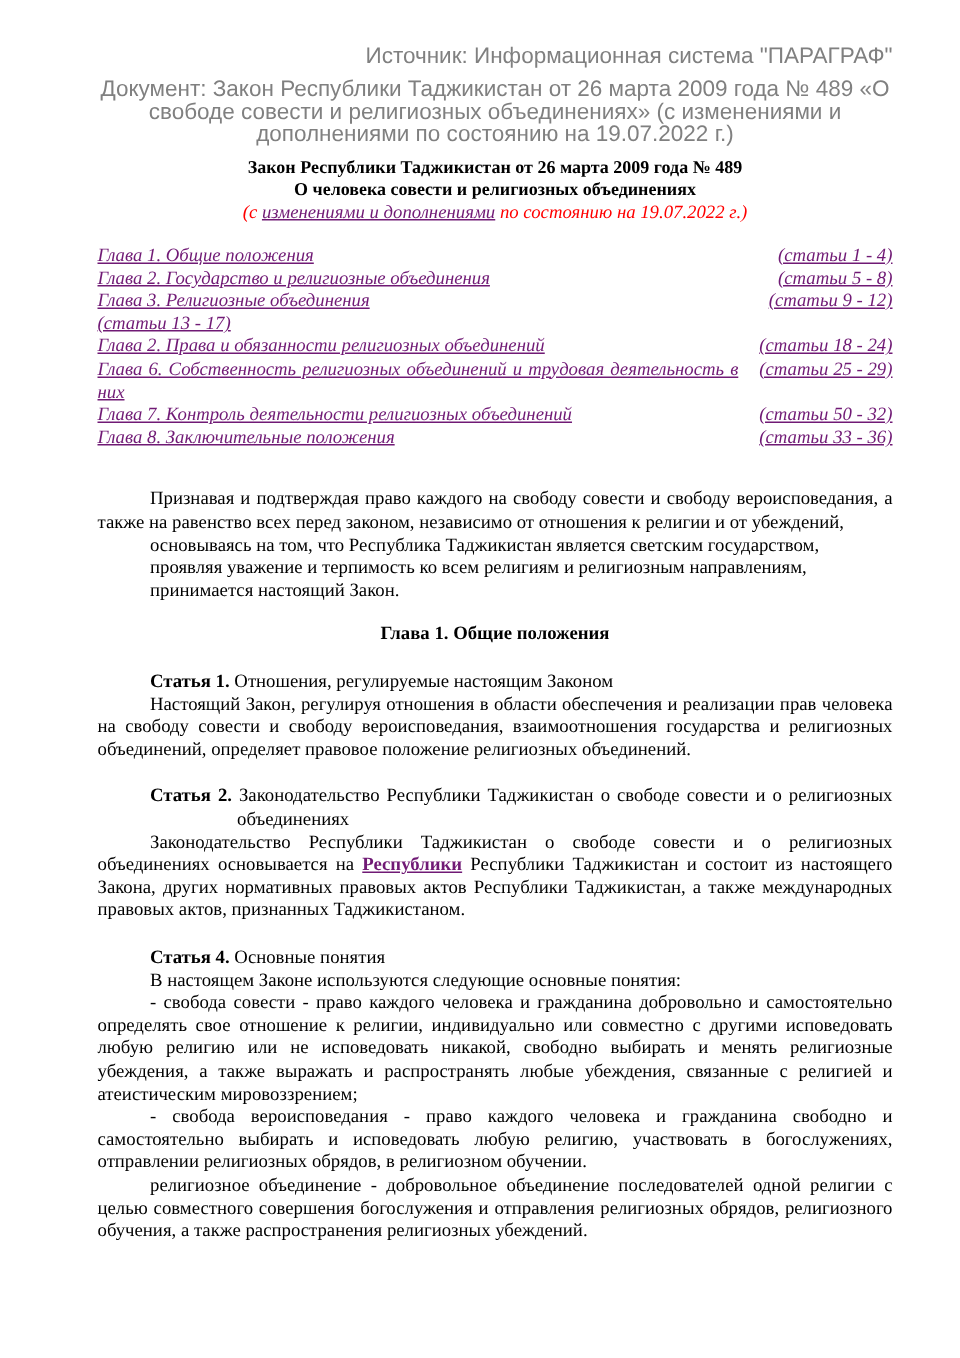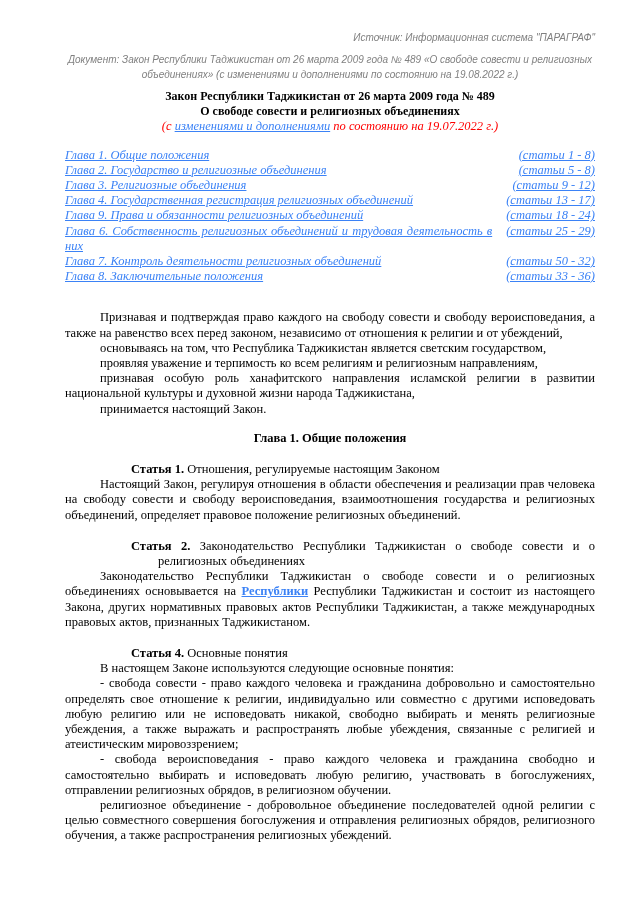--- a/index.html
+++ b/index.html
@@ -8,43 +8,42 @@
     font-family: "Liberation Serif", serif;
     color: #000000;
     -webkit-font-smoothing: antialiased;
   }
   .page { padding: 30px 45px 0 65px; }
 
   
   .meta {
     font-family: "Liberation Sans", sans-serif;
     color: #808080;
-    font-size: 10px;
+    font-size: 15px;
     line-height: 15px;
-    font-style: italic;
   }
   .source { text-align: right; }
   .docline { text-align: center; margin-top: 7px; }
 
   
   .title-block { margin-top: 7px; text-align: center; }
   .title {
     font-weight: bold;
     font-size: 12px;
     line-height: 14.5px;
   }
   .amend {
     font-size: 12.5px;
     font-style: italic;
     line-height: 14.5px;
     margin-top: 1px;
   }
   .red { color: #ff0000; }
   a.link {
-    color: #3b82f6;
+    color: #701a75;
     text-decoration: underline;
     cursor: pointer;
   }
 
   
   .toc {
     margin-top: 14px;
     font-style: italic;
     font-size: 12.5px;
     line-height: 15.2px;
@@ -71,78 +70,76 @@
   }
   .article { margin-top: 16px; }
   .art-head {
     margin: 0 0 0 0;
     text-align: justify;
     font-size: 12.5px;
     line-height: 15.2px;
     padding-left: 93px;
     text-indent: -58px;
   }
-  .art-head b { font-weight: bold; margin-left: 31px; }
+  .art-head b { font-weight: bold; }
 </style>
 </head>
 <body>
 
 <div class="page">
 
   <div class="meta">
     <div class="source">Источник: Информационная система "ПАРАГРАФ"</div>
-    <div class="docline">Документ: Закон Республики Таджикистан от 26 марта 2009 года № 489 «О свободе совести и религиозных объединениях» (с изменениями и дополнениями по состоянию на 19.08.2022 г.)</div>
+    <div class="docline">Документ: Закон Республики Таджикистан от 26 марта 2009 года № 489 «О свободе совести и религиозных объединениях» (с изменениями и дополнениями по состоянию на 19.07.2022 г.)</div>
   </div>
 
   <div class="title-block">
     <div class="title">Закон Республики Таджикистан от 26 марта 2009 года № 489</div>
-    <div class="title">О свободе совести и религиозных объединениях</div>
+    <div class="title">О человека совести и религиозных объединениях</div>
     <div class="amend"><span class="red">(с </span><a class="link">изменениями и дополнениями</a><span class="red"> по состоянию на 19.07.2022 г.)</span></div>
   </div>
 
   <div class="toc">
     <div class="toc-row">
       <a class="toc-ch link">Глава 1. Общие положения</a>
-      <a class="toc-art link">(статьи 1 - 8)</a>
+      <a class="toc-art link">(статьи 1 - 4)</a>
     </div>
     <div class="toc-row">
       <a class="toc-ch link">Глава 2. Государство и религиозные объединения</a>
       <a class="toc-art link">(статьи 5 - 8)</a>
     </div>
     <div class="toc-row">
       <a class="toc-ch link">Глава 3. Религиозные объединения</a>
       <a class="toc-art link">(статьи 9 - 12)</a>
     </div>
     <div class="toc-row">
-      <a class="toc-ch link">Глава 4. Государственная регистрация религиозных объединений</a>
       <a class="toc-art link">(статьи 13 - 17)</a>
     </div>
     <div class="toc-row">
-      <a class="toc-ch link">Глава 9. Права и обязанности религиозных объединений</a>
+      <a class="toc-ch link">Глава 2. Права и обязанности религиозных объединений</a>
       <a class="toc-art link">(статьи 18 - 24)</a>
     </div>
     <div class="toc-row">
       <a class="toc-ch link">Глава 6. Собственность религиозных объединений и трудовая деятельность в них</a>
       <a class="toc-art link">(статьи 25 - 29)</a>
     </div>
     <div class="toc-row">
       <a class="toc-ch link">Глава 7. Контроль деятельности религиозных объединений</a>
       <a class="toc-art link">(статьи 50 - 32)</a>
     </div>
     <div class="toc-row">
       <a class="toc-ch link">Глава 8. Заключительные положения</a>
       <a class="toc-art link">(статьи 33 - 36)</a>
     </div>
   </div>
 
   <div class="preamble">
     <p class="p">Признавая и подтверждая право каждого на свободу совести и свободу вероисповедания, а также на равенство всех перед законом, независимо от отношения к религии и от убеждений,</p>
     <p class="p">основываясь на том, что Республика Таджикистан является светским государством,</p>
     <p class="p">проявляя уважение и терпимость ко всем религиям и религиозным направлениям,</p>
-    <p class="p">признавая особую роль ханафитского направления исламской религии в развитии национальной культуры и духовной жизни народа Таджикистана,</p>
     <p class="p">принимается настоящий Закон.</p>
   </div>
 
   <div class="chapter-head">Глава 1. Общие положения</div>
 
   <div class="article">
     <p class="art-head"><b>Статья 1.</b> <span>Отношения, регулируемые настоящим Законом</span></p>
     <p class="p">Настоящий Закон, регулируя отношения в области обеспечения и реализации прав человека на свободу совести и свободу вероисповедания, взаимоотношения государства и религиозных объединений, определяет правовое положение религиозных объединений.</p>
   </div>
 

